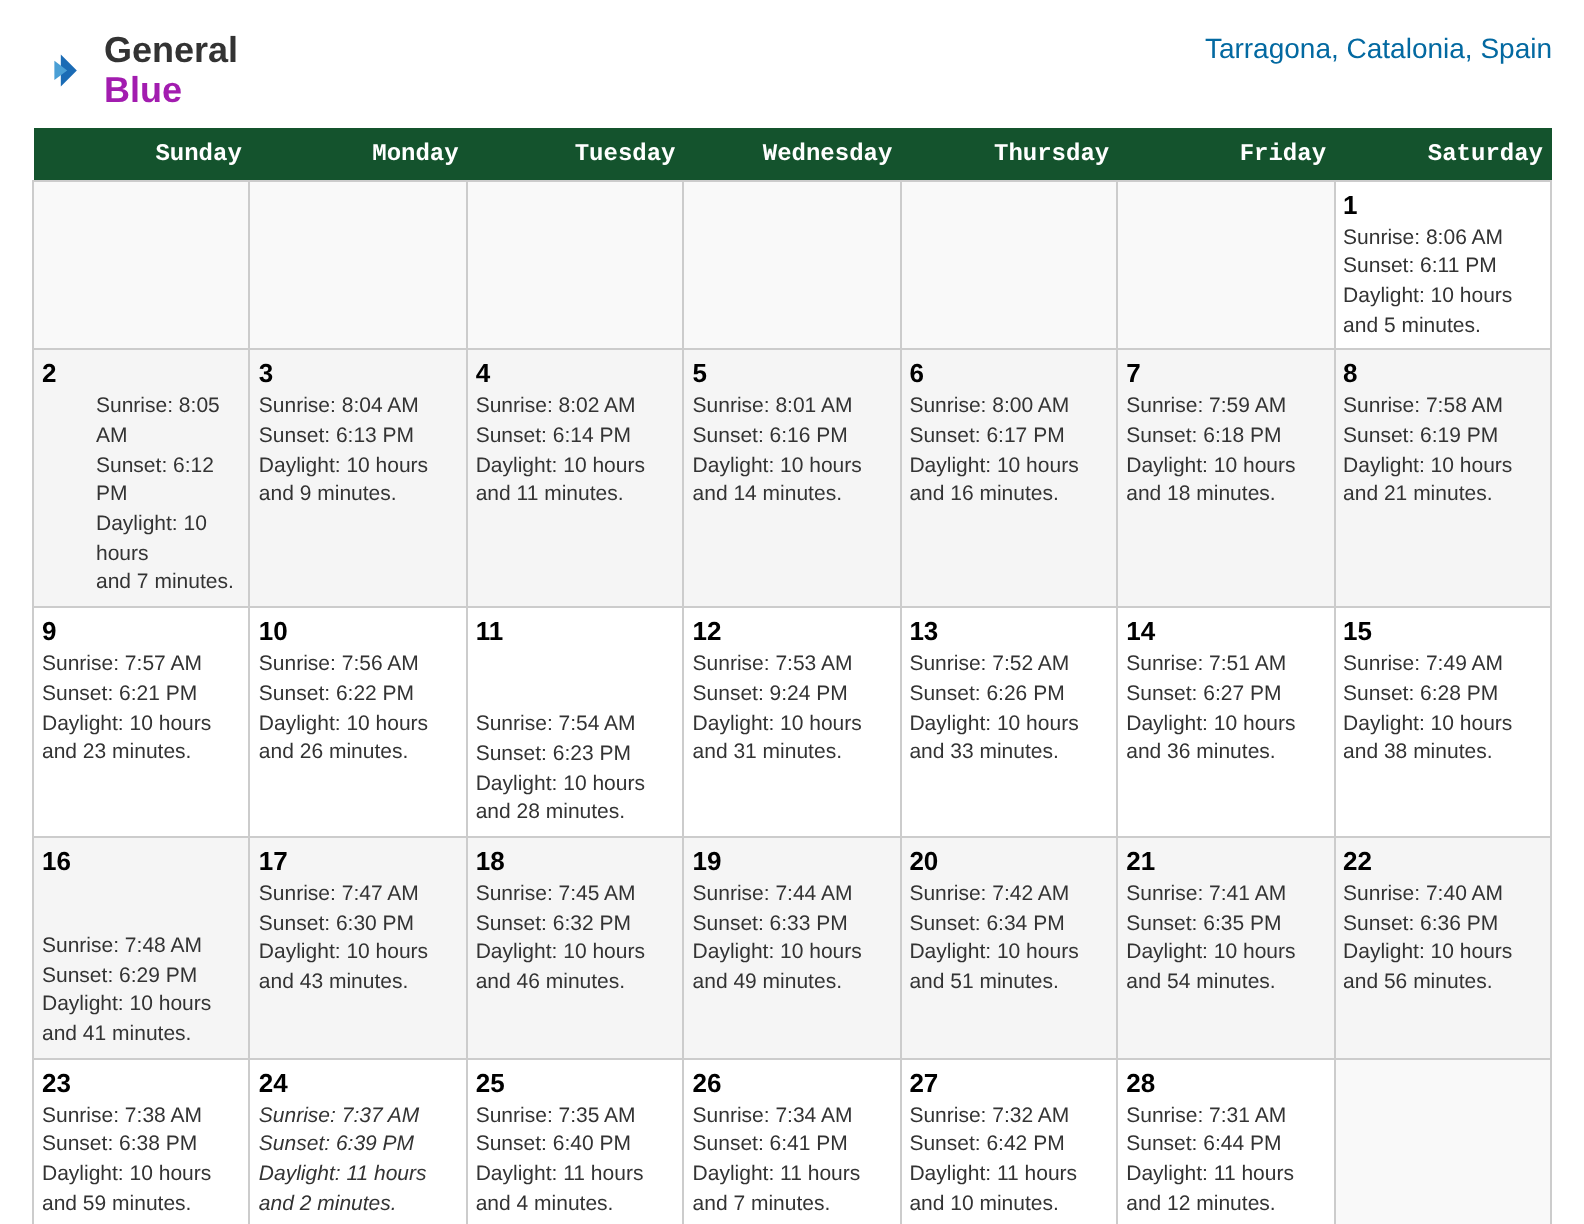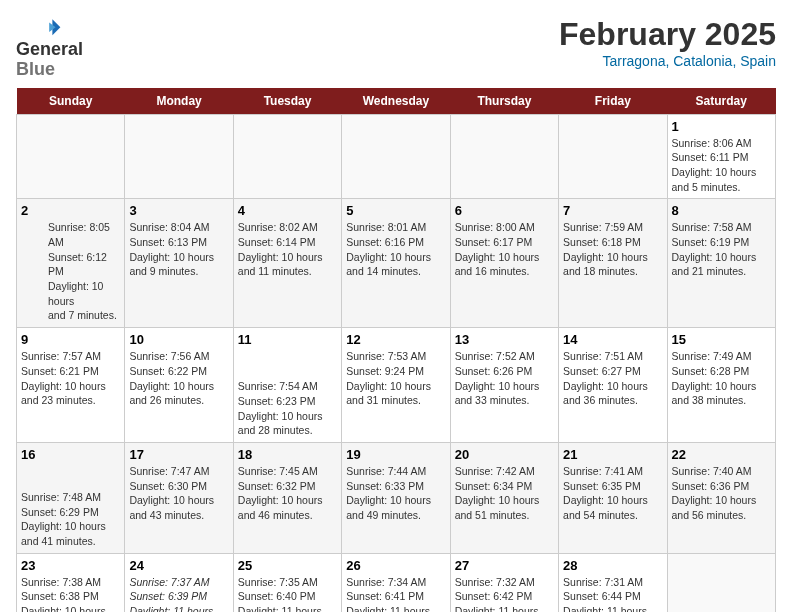--- a/index.html
+++ b/index.html
@@ -12,22 +12,21 @@
     }
     .header-area {
       display: flex;
       justify-content: space-between;
       align-items: flex-start;
       margin-bottom: 8px;
     }
     .logo {
       display: flex;
       align-items: center;
-      gap: 0;
-      flex-direction: column;
+      gap: 12px;
     }
     .logo-text {
       font-size: 18px;
       font-weight: bold;
       color: #333;
       line-height: 1.1;
     }
     .logo-text span {
       color: #1a6bb5;
     }
@@ -46,26 +45,27 @@
     .location-title {
       font-size: 14px;
       color: #0369a1;
     }
     table {
       width: 100%;
       border-collapse: collapse;
       font-size: 11px;
     }
     th {
-      background-color: #7f1d1d;
+      background-color: #14532d;
       color: #fff;
-      text-align: center;
+      text-align: right;
       padding: 6px 4px;
       font-size: 12px;
       font-weight: bold;
+      font-family: Liberation Mono, monospace;
     }
     td {
       border: 1px solid #ccc;
       vertical-align: top;
       padding: 4px;
       width: 108px;
       height: 80px;
     }
     .day-num {
       font-weight: bold;
@@ -92,25 +92,24 @@
 <body>
 
 <div class="header-area">
   <div class="logo">
     <svg class="logo-icon" viewBox="0 0 30 30">
       <polygon points="18,4 28,14 18,24" fill="#1a6bb5"></polygon>
       <polygon points="14,8 22,14 14,20" fill="#4a9fd5"></polygon>
     </svg>
     <div class="logo-text">
       <span style="color:#333">General</span><br>
-      <span style="color:#737373">Blue</span>
+      <span style="color:#a21caf">Blue</span>
     </div>
   </div>
   <div class="title-area">
-    <div class="month-title">February 2025</div>
     <div class="location-title">Tarragona, Catalonia, Spain</div>
   </div>
 </div>
 
 <table>
   <thead>
     <tr id="header-row">
         <th>Sunday</th>
         <th>Monday</th>
         <th>Tuesday</th>

